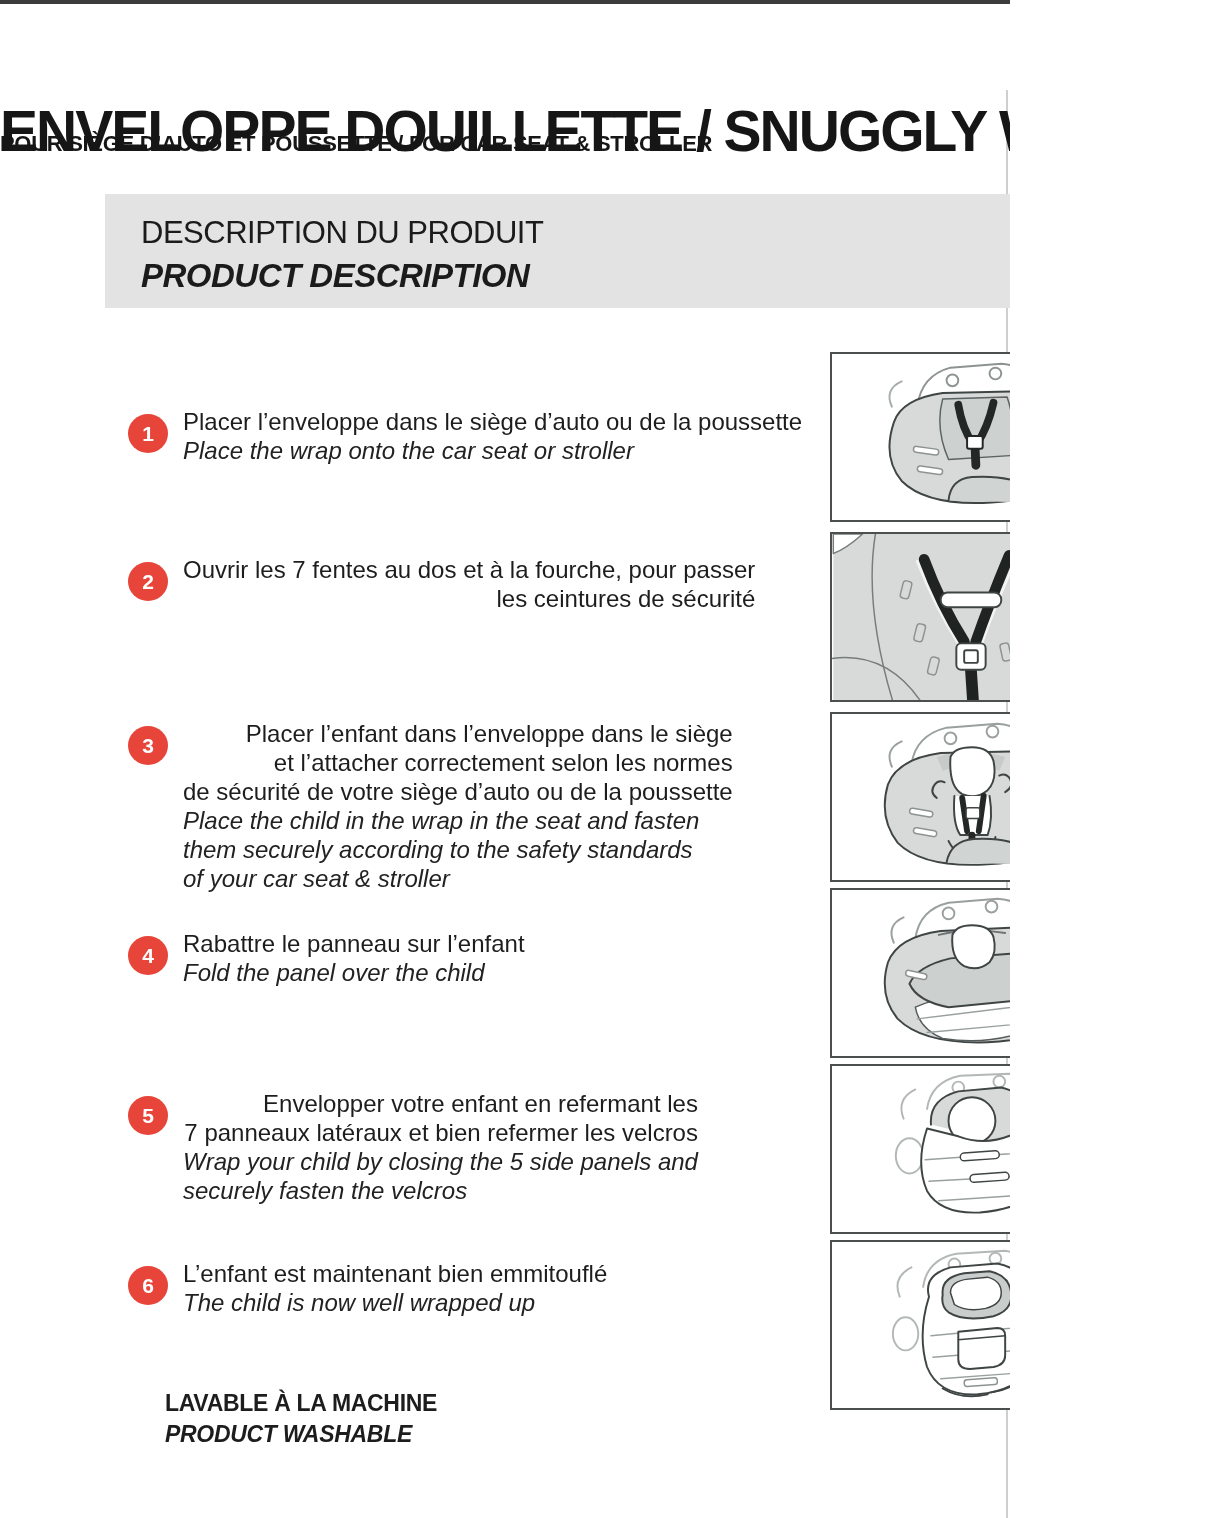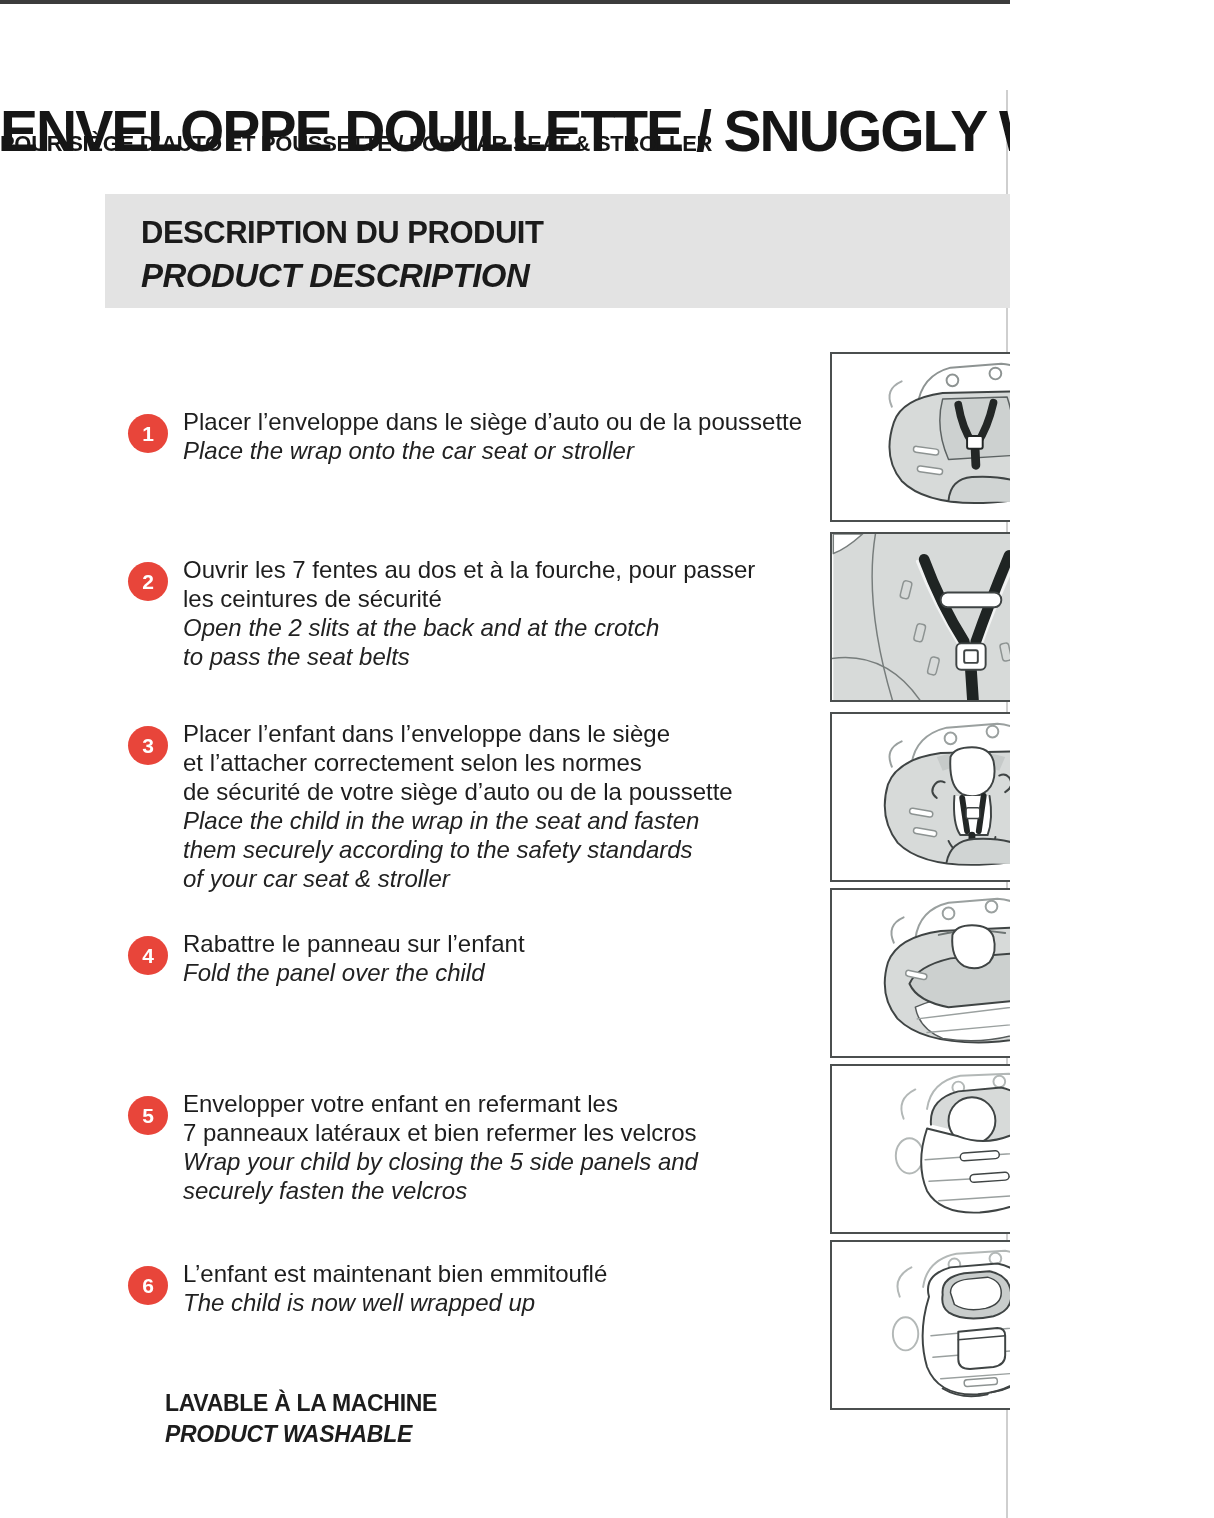--- a/index.html
+++ b/index.html
@@ -21,33 +21,33 @@
     font-weight:800;letter-spacing:-2px;white-space:nowrap;color:#161616;
   }
   .subtitle{
     position:absolute;top:131px;left:0;right:0;
     font-size:22px;font-weight:700;letter-spacing:-0.3px;color:#161616;
   }
   .banner{
     position:absolute;top:194px;left:105px;width:1010px;height:114px;
     background:#e3e3e3;box-sizing:border-box;padding:21px 0 0 36px;
   }
-  .banner-fr{font-size:31px;font-weight:700;letter-spacing:-0.5px;color:#1b1b1b;}
+  .banner-fr{font-size:31px;font-weight:400;letter-spacing:-0.5px;color:#1b1b1b;}
   .banner-en{font-size:33px;font-weight:700;font-style:italic;letter-spacing:-0.5px;margin-top:6px;color:#1b1b1b;}
 
   .step{position:absolute;left:128px;display:flex;gap:15px;width:700px;}
   .s1{top:407px}.s2{top:555px}.s3{top:719px}.s4{top:929px}.s5{top:1089px}.s6{top:1259px}
   .badge{
     flex:0 0 40px;width:40px;height:39px;margin-top:7px;
     border-radius:50%;background:#e8453a;color:#ffffff;
     display:flex;align-items:center;justify-content:center;
     font-size:21px;font-weight:700;
   }
   .step-text{font-size:24px;line-height:29px;}
-  .fr{white-space:pre-line;margin:0;}
+  .fr{white-space:pre-line;margin:0;text-align:right;}
   .en{white-space:pre-line;margin:0;font-style:italic;color:#222222;}
 
   .footer{position:absolute;left:165px;top:1388px;line-height:31px;}
   .footer-fr{font-size:23px;font-weight:800;letter-spacing:-0.3px;}
   .footer-en{font-size:23px;font-weight:800;font-style:italic;letter-spacing:-0.3px;}
 
   .illus{
     position:absolute;left:830px;width:281px;height:170px;
     border:2px solid #4b4f4f;background:#ffffff;box-sizing:border-box;overflow:hidden;
   }
@@ -75,22 +75,20 @@
       <p class="fr">Placer l’enveloppe dans le siège d’auto ou de la poussette</p>
       <p class="en">Place the wrap onto the car seat or stroller</p>
     </div>
   </div>
 
   <div class="step s2">
     <span class="badge">2</span>
     <div class="step-text">
       <p class="fr">Ouvrir les 7 fentes au dos et à la fourche, pour passer
 les ceintures de sécurité</p>
-      <p class="en">Open the 2 slits at the back and at the crotch
-to pass the seat belts</p>
     </div>
   </div>
 
   <div class="step s3">
     <span class="badge">3</span>
     <div class="step-text">
       <p class="fr">Placer l’enfant dans l’enveloppe dans le siège
 et l’attacher correctement selon les normes
 de sécurité de votre siège d’auto ou de la poussette</p>
       <p class="en">Place the child in the wrap in the seat and fasten

